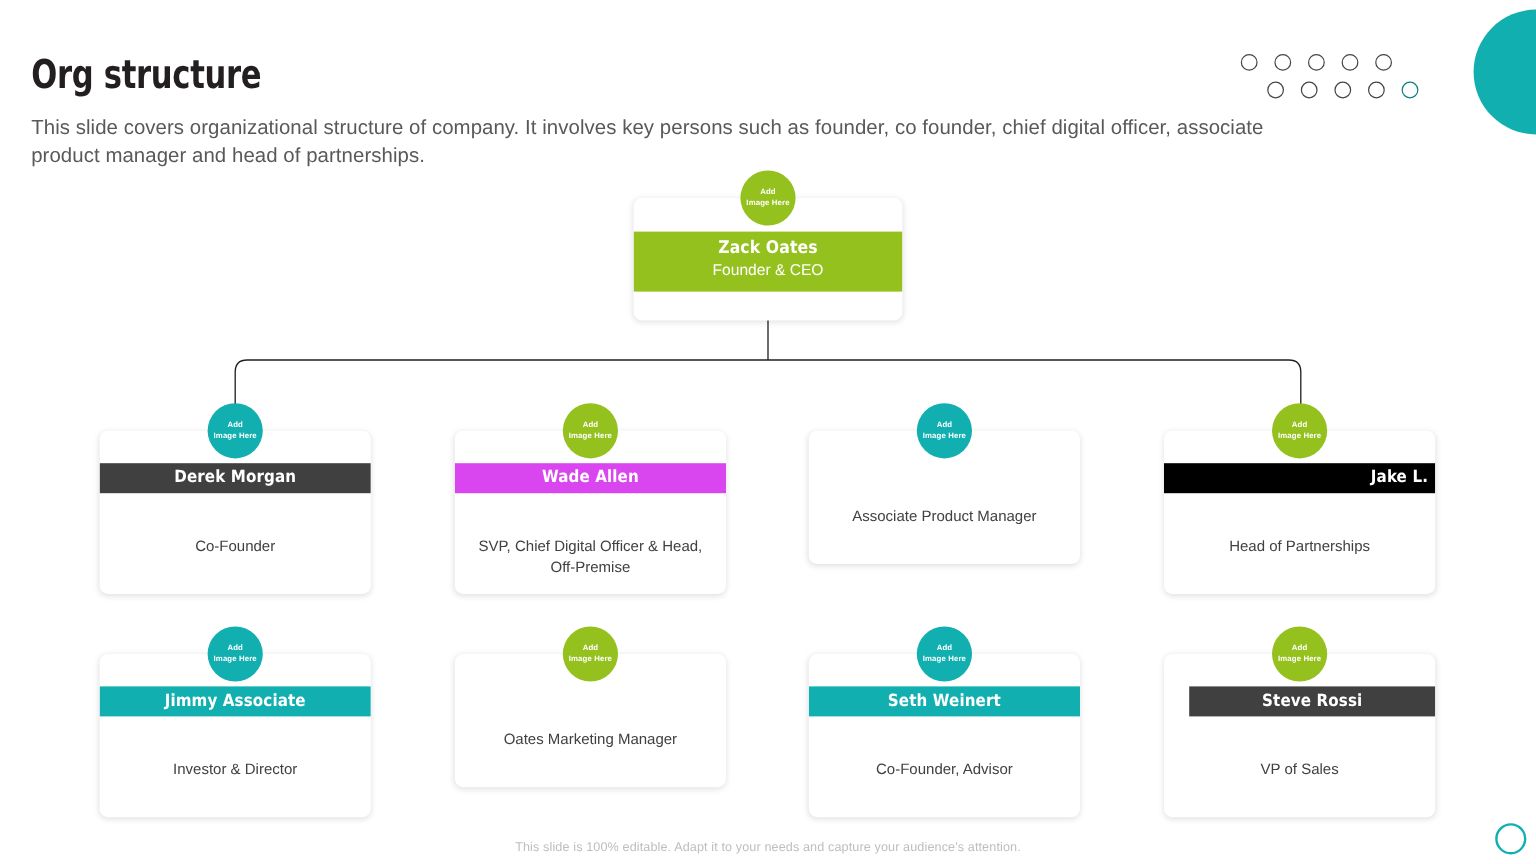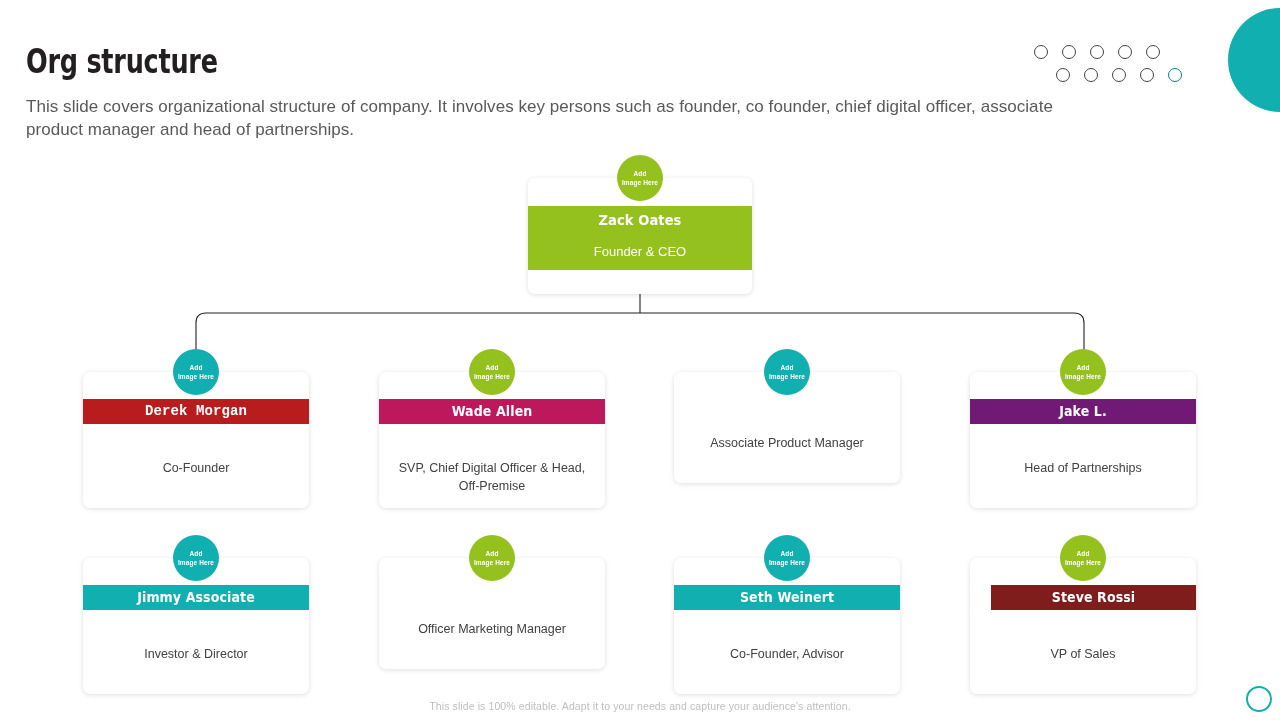--- a/index.html
+++ b/index.html
@@ -83,21 +83,21 @@
     margin: 16px 0 0 0;
     font-size: 17px;
     color: #58595b;
     line-height: 1.35;
     letter-spacing: 0.05px;
   }
 
   
   .chart {
     position: absolute;
-    top: 147px;
+    top: 134px;
     left: 0;
     width: 1040px;
     height: 550px;
   }
 
   
   .connectors {
     position: absolute;
     top: 0;
     left: 0;
@@ -180,21 +180,21 @@
     font-weight: bold;
     font-size: 14.5px;
     color: #ffffff;
     line-height: 1.2;
     letter-spacing: 0.1px;
   }
   .root-band .rb-title {
     font-size: 13px;
     color: #ffffff;
     line-height: 1.3;
-    margin-top: 15px;
+    margin-top: 1px;
   }
   .node.root .card-spacer { height: 28px; }
   .root-foot { height: 24px; }
 
   
   .footer-note {
     position: absolute;
     left: 0;
     top: 700px;
     width: 1280px;
@@ -254,33 +254,33 @@
     </div>
   </div>
 
   <div class="node" style="left:83px; top:202px;">
     <div class="avatar" style="background:#11AFAF;">
       <span class="ln">Add</span>
       <span class="ln">Image Here</span>
     </div>
     <div class="card">
       <div class="card-spacer"></div>
-      <div class="name-band" style="background:#b91c1c;font-family:Liberation Mono, monospace;">Derek Morgan</div>
+      <div class="name-band" style="background:#404040;">Derek Morgan</div>
       <div class="role">Co-Founder</div>
     </div>
   </div>
 
   <div class="node" style="left:379px; top:202px;">
     <div class="avatar" style="background:#95C11F;">
       <span class="ln">Add</span>
       <span class="ln">Image Here</span>
     </div>
     <div class="card">
       <div class="card-spacer"></div>
-      <div class="name-band" style="background:#be185d;">Wade Allen</div>
+      <div class="name-band" style="background:#d946ef;">Wade Allen</div>
       <div class="role">SVP, Chief Digital Officer &amp; Head, Off-Premise</div>
     </div>
   </div>
 
   <div class="node" style="left:674px; top:202px;">
     <div class="avatar" style="background:#11AFAF;">
       <span class="ln">Add</span>
       <span class="ln">Image Here</span>
     </div>
     <div class="card">
@@ -289,21 +289,21 @@
     </div>
   </div>
 
   <div class="node" style="left:970px; top:202px;">
     <div class="avatar" style="background:#95C11F;">
       <span class="ln">Add</span>
       <span class="ln">Image Here</span>
     </div>
     <div class="card">
       <div class="card-spacer"></div>
-      <div class="name-band" style="background:#701a75;">Jake L.</div>
+      <div class="name-band" style="background:#000000;text-align:right;">Jake L.</div>
       <div class="role">Head of Partnerships</div>
     </div>
   </div>
 
   <div class="node" style="left:83px; top:388px;">
     <div class="avatar" style="background:#11AFAF;">
       <span class="ln">Add</span>
       <span class="ln">Image Here</span>
     </div>
     <div class="card">
@@ -313,21 +313,21 @@
     </div>
   </div>
 
   <div class="node" style="left:379px; top:388px;">
     <div class="avatar" style="background:#95C11F;">
       <span class="ln">Add</span>
       <span class="ln">Image Here</span>
     </div>
     <div class="card">
       <div class="card-spacer"></div>
-      <div class="role">Officer Marketing Manager</div>
+      <div class="role">Oates Marketing Manager</div>
     </div>
   </div>
 
   <div class="node" style="left:674px; top:388px;">
     <div class="avatar" style="background:#11AFAF;">
       <span class="ln">Add</span>
       <span class="ln">Image Here</span>
     </div>
     <div class="card">
       <div class="card-spacer"></div>
@@ -336,21 +336,21 @@
     </div>
   </div>
 
   <div class="node" style="left:970px; top:388px;">
     <div class="avatar" style="background:#95C11F;">
       <span class="ln">Add</span>
       <span class="ln">Image Here</span>
     </div>
     <div class="card">
       <div class="card-spacer"></div>
-      <div class="name-band" style="background:#7f1d1d;margin-left:21px;">Steve Rossi</div>
+      <div class="name-band" style="background:#404040;margin-left:21px;">Steve Rossi</div>
       <div class="role">VP of Sales</div>
     </div>
   </div>
 
 </div>
 
 <div class="footer-note">This slide is 100% editable. Adapt it to your needs and capture your audience's attention.</div>
 <div class="corner-circle"></div>
 
 </body></html>

